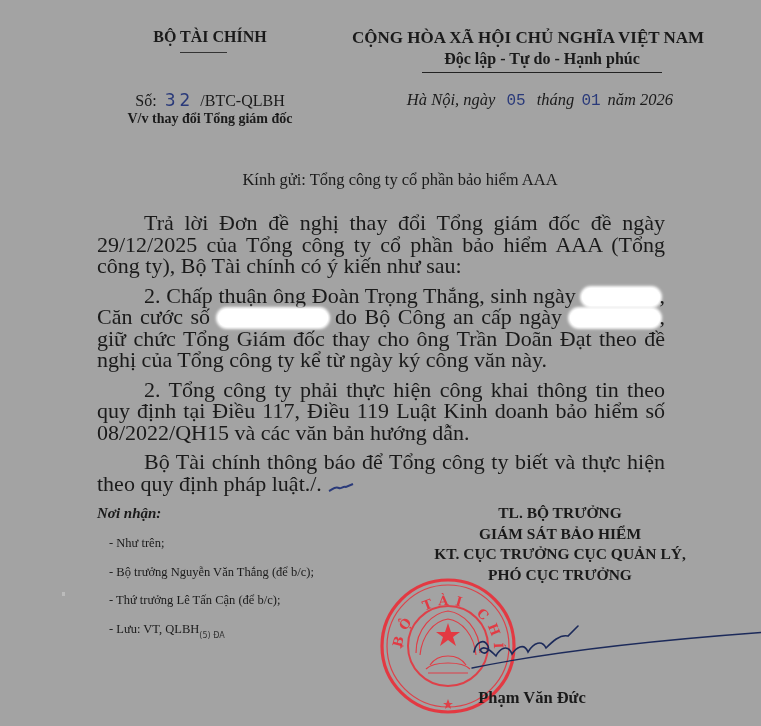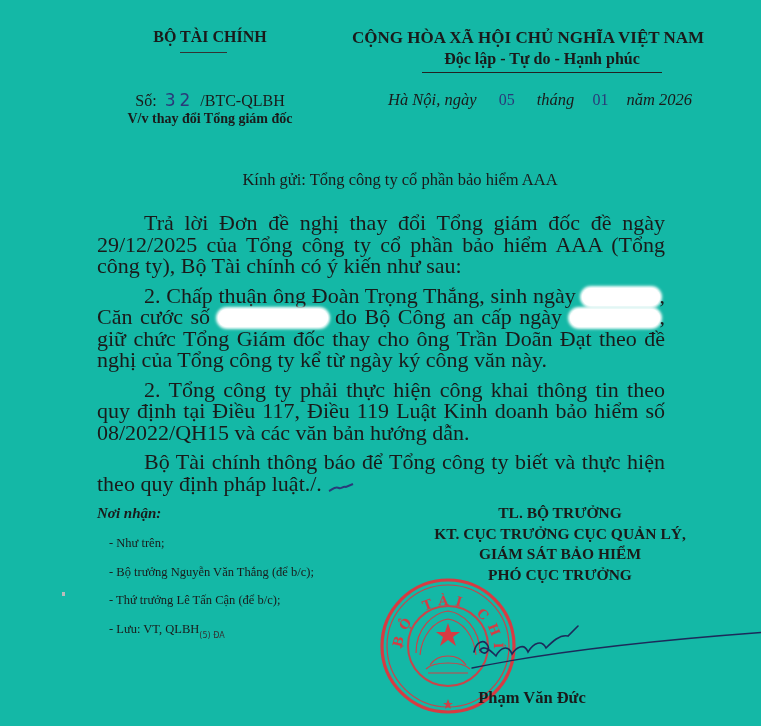--- a/index.html
+++ b/index.html
@@ -12,21 +12,21 @@
       height: 726px;
       position: relative;
       overflow: hidden;
       font-family: "Liberation Serif", "DejaVu Serif", serif;
       color: #1a1a1a;
     }
     .page {
       position: absolute;
       left: 0; top: 0;
       width: 761px; height: 726px;
-      background: #14b8a6;
+      background: #a3a3a3;
     }
     .abs { position: absolute; }
 
     
     .ministry {
       left: 110px; top: 28px; width: 200px;
       text-align: center; font-size: 16px; font-weight: bold;
       letter-spacing: 0;
     }
     .ministry-rule {
@@ -58,23 +58,23 @@
     }
     .motto-rule {
       left: 422px; top: 72px; width: 240px; height: 1px;
       background: #222;
     }
     .dateline {
       left: 350px; top: 90px; width: 380px;
       text-align: center; font-size: 16.5px; font-style: italic;
     }
     .dateline .hand {
-      font-family: Liberation Serif, serif;
+      font-family: Liberation Mono, monospace;
       font-style: normal; font-size: 16px; color: #2a3a7a;
-      margin: 0 18px;
+      margin: 0 7px;
     }
 
     
     .recipient {
       left: 100px; top: 170px; width: 600px;
       text-align: center; font-size: 16.5px;
     }
 
     
     .body {
@@ -212,19 +212,19 @@
     <polygon points="22,70 26,73 22,76" fill="#e8303a" opacity="0.6"></polygon>
   </svg>
 
   <svg class="abs signature" viewBox="0 0 300 60">
     <path d="M4 40 C6 30, 14 26, 18 34 C20 40, 14 44, 10 38 C14 32, 22 40, 26 44 C30 36, 38 32, 42 42 C46 36, 54 30, 58 40 C64 30, 72 28, 76 36 C82 30, 90 22, 98 24 L108 14" fill="none" stroke="#1c2a5a" stroke-width="1.6" stroke-linecap="round"></path>
     <path d="M2 56 C60 44, 160 30, 298 20" fill="none" stroke="#1c2a5a" stroke-width="1.3" stroke-linecap="round"></path>
   </svg>
 
   <div class="abs sig-block">
     <div>TL. BỘ TRƯỞNG</div>
+    <div>GIÁM SÁT BẢO HIỂM</div>
     <div>KT. CỤC TRƯỞNG CỤC QUẢN LÝ,</div>
-    <div>GIÁM SÁT BẢO HIỂM</div>
     <div>PHÓ CỤC TRƯỞNG</div>
   </div>
 
   <div class="abs signer">Phạm Văn Đức</div>
 </div>
 
 </body></html>

